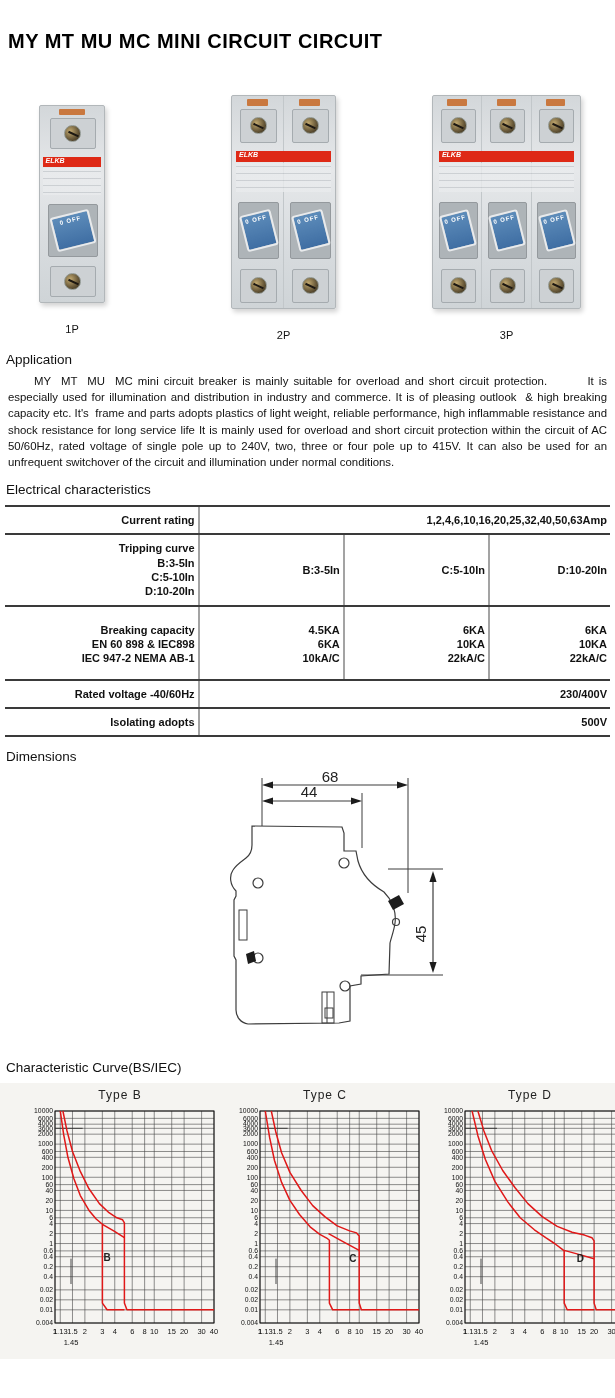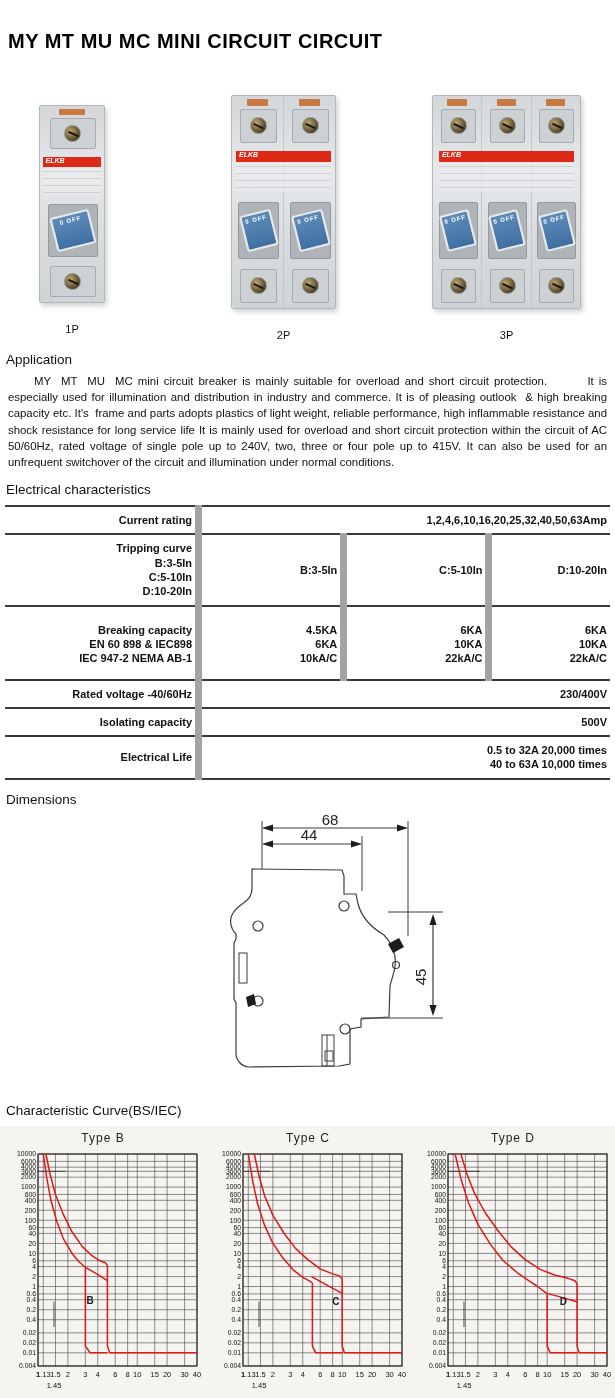--- a/index.html
+++ b/index.html
@@ -48,34 +48,34 @@
          font-family:"Liberation Sans",sans-serif;}
   p.app-text{margin:4px 8px 0 8px;font-size:11.4px;line-height:1.42;text-align:justify;
          white-space:pre-wrap;text-indent:26px;color:#111;}
 
   
   table.elec{border-collapse:collapse;width:605px;margin:8px 5px 0 5px;
          font-size:11px;color:#111;table-layout:fixed;}
   table.elec td{border-bottom:2px solid #3a3a3a;text-align:right;vertical-align:middle;
          padding:6px 3px;white-space:pre-line;line-height:1.3;font-weight:bold;}
   table.elec tr:first-child td{border-top:2px solid #3a3a3a;}
-  table.elec td+td{border-left:7px solid #a3a3a3;}
+  table.elec td+td{border-left:2px solid #a3a3a3;}
   table.elec td.pad-tall{padding-top:16px;padding-bottom:13px;}
   col.c1{width:32%;} col.c2{width:24%;} col.c3{width:24%;} col.c4{width:20%;}
 
   
   .dims{margin:6px 0 0 225px;width:245px;height:278px;}
   .dims svg{display:block;}
   .dline{stroke:#3c3c3c;stroke-width:1.2;fill:none;}
   .dthin{stroke:#3c3c3c;stroke-width:1;fill:none;}
   .dfill{fill:#1c1c1c;stroke:none;}
   .dtext{font-family:"Liberation Sans",sans-serif;font-size:15px;fill:#222;}
 
   
-  .charts-wrap{margin-top:8px;background:#f5f4f1;padding:2px 5px 4px 5px;}
+  .charts-wrap{margin-top:8px;background:#f5f4f1;padding:2px 5px 4px 22px;}
   .charts{display:flex;gap:9px;}
   .chart{width:196px;}
   .chart-title{text-align:center;font-size:12px;color:#222;height:20px;line-height:20px;
                letter-spacing:1px;}
   .chart svg{display:block;}
 </style>
 </head>
 <body>
 
 <h1 class="page-title">MY MT MU MC MINI CIRCUIT CIRCUIT</h1>
@@ -213,27 +213,22 @@
 22kA/C</td>
     <td class="pad-tall">6KA
 10KA
 22kA/C</td>
   </tr>
   <tr>
     <td>Rated voltage -40/60Hz</td>
     <td colspan="3">230/400V</td>
   </tr>
   <tr>
-    <td>Isolating capacity</td>
+    <td>Isolating adopts</td>
     <td colspan="3">500V</td>
-  </tr>
-  <tr>
-    <td>Electrical Life</td>
-    <td colspan="3">0.5 to 32A 20,000 times
-40 to 63A 10,000 times</td>
   </tr>
 </tbody>
   </table>
 
 <h2 class="sec">Dimensions</h2>
 <div class="dims">
   <svg width="245" height="278" viewBox="0 0 245 278">
 
     <line class="dthin" x1="37" y1="8" x2="37" y2="56"></line>
     <line class="dthin" x1="183" y1="8" x2="183" y2="123"></line>

